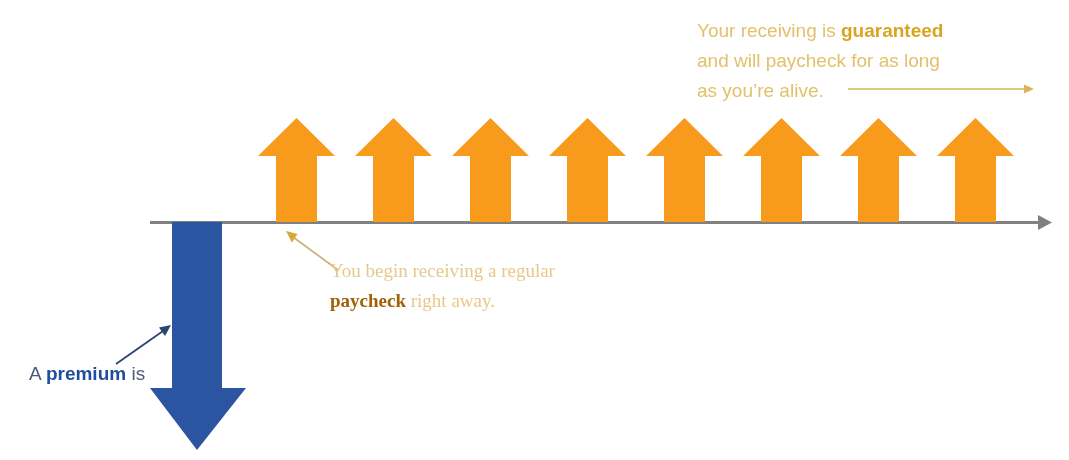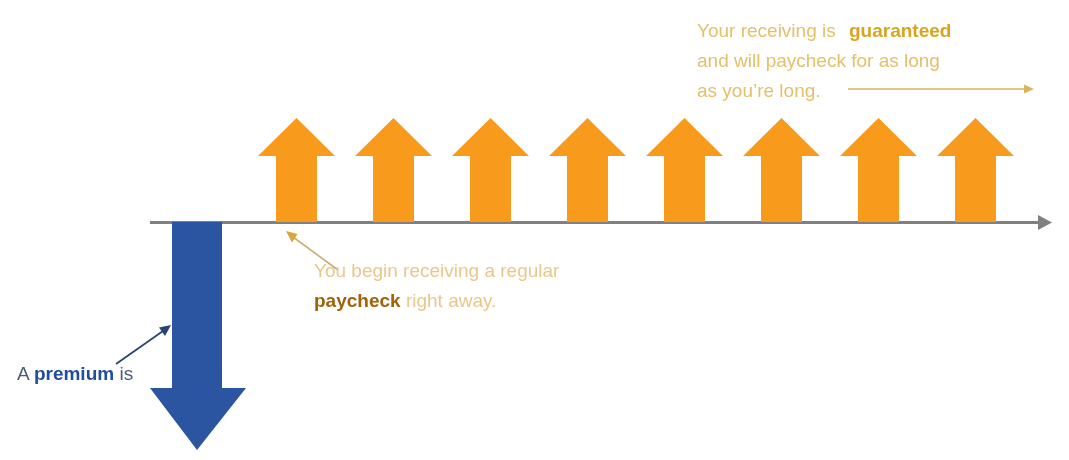--- a/index.html
+++ b/index.html
@@ -32,32 +32,32 @@
   .callout .em {
     font-weight: 700;
   }
   #callout-guaranteed {
     left: 697px;
     top: 16px;
     color: #E3C16A;
   }
   #callout-guaranteed .em {
     color: #D9A520;
-    margin-left: 8px;
   }
   #callout-paycheck {
-    left: 314px;
+    left: 330px;
     top: 256px;
     color: #E8C88A;
+    font-family: Liberation Serif, serif;
   }
   #callout-paycheck .em {
     color: #a16207;
   }
   #callout-premium {
-    left: 17px;
+    left: 29px;
     top: 358px;
     color: #4A5A78;
     line-height: 31px;
   }
   #callout-premium .em {
     color: #1F4E9C;
   }
 </style>
 </head>
 <body>
@@ -98,21 +98,21 @@
       <line x1="116" y1="364" x2="163" y2="331" stroke="#2B4470" stroke-width="1.8"></line>
       <polygon points="171,325 159,327.5 165,336" fill="#2B4470"></polygon>
     </g>
   </svg>
 
   <div class="callout" id="callout-guaranteed">
     <div>
       <span>Your receiving is </span><span class="em">guaranteed</span>
     </div>
     <div>and will paycheck for as long</div>
-    <div>as you’re long.</div>
+    <div>as you’re alive.</div>
   </div>
 
   <div class="callout" id="callout-paycheck">
     <div>You begin receiving a regular</div>
     <div>
       <span class="em">paycheck</span><span> right away.</span>
     </div>
   </div>
 
   <div class="callout" id="callout-premium">

